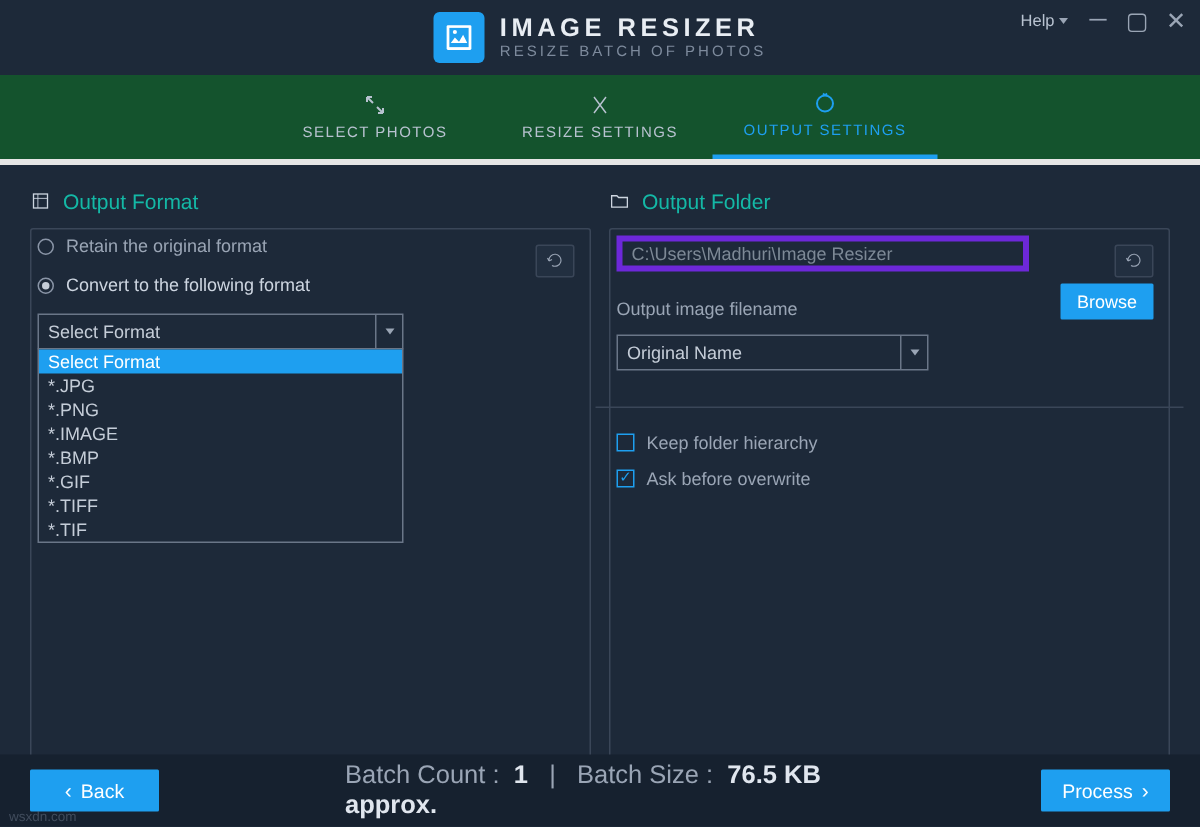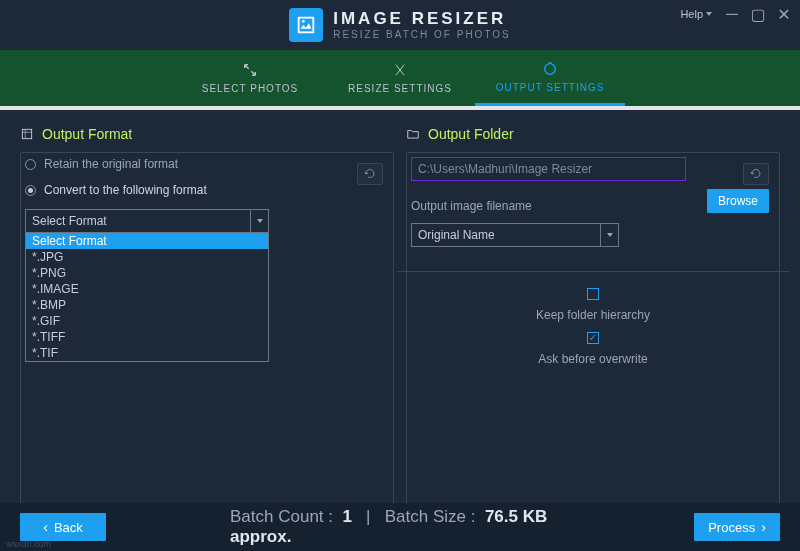--- a/index.html
+++ b/index.html
@@ -20,47 +20,47 @@
     
     .tabs { height: 60px; display: flex; justify-content: center; background: #14532d; border-bottom: 4px solid #e5e5e5; }
     .tab { width: 150px; display: flex; flex-direction: column; align-items: center; justify-content: center; gap: 5px; cursor: pointer; font-size: 10px; letter-spacing: 1px; color: #b8c2d0; position: relative; }
     .tab.active { border-bottom: 3px solid #1e9ff0; color: #1e9ff0; }
     .tab.active svg { stroke: #1e9ff0; fill: #1e9ff0; }
     .tab svg { width: 16px; height: 16px; stroke: #b8c2d0; fill: #b8c2d0; }
 
     
     .main { display: flex; padding: 12px 20px 0 20px; gap: 12px; height: 400px; }
     .panel-col { flex: 1; display: flex; flex-direction: column; }
-    .panel-head { display: flex; align-items: center; gap: 8px; font-size: 14px; color: #bef264; padding: 4px 0 10px 0; }
+    .panel-head { display: flex; align-items: center; gap: 8px; font-size: 14px; color: #14b8a6; padding: 4px 0 10px 0; }
     .panel-head svg { width: 14px; height: 14px; }
     .panel-body { flex: 1; border: 1px solid #3a4658; border-radius: 2px; padding: 4px; position: relative; }
 
     .reset-btn { position: absolute; top: 10px; right: 10px; width: 26px; height: 22px; border: 1px solid #3a4658; border-radius: 2px; display: flex; align-items: center; justify-content: center; cursor: pointer; background: #222f40; }
     .reset-btn svg { width: 12px; height: 12px; stroke: #9aa5b5; fill: none; stroke-width: 1.5; }
 
     .radio-row { display: flex; align-items: center; gap: 8px; font-size: 12px; margin-bottom: 12px; color: #9aa5b5; cursor: pointer; }
     .radio { width: 11px; height: 11px; border: 1px solid #8a95a7; border-radius: 50%; display: flex; align-items: center; justify-content: center; }
     .radio.checked::after { content: ''; width: 5px; height: 5px; background: #c5cdd8; border-radius: 50%; }
     .radio-row.sel { color: #cdd5e0; }
 
     .select-box { width: 244px; height: 24px; border: 1px solid #6a7688; background: #1d2939; display: flex; align-items: center; padding: 0 6px; font-size: 12px; cursor: pointer; position: relative; }
     .select-arrow { position: absolute; right: 0; top: 0; width: 18px; height: 100%; border-left: 1px solid #6a7688; display: flex; align-items: center; justify-content: center; }
     .select-arrow::after { content: ''; width: 0; height: 0; border-left: 3px solid transparent; border-right: 3px solid transparent; border-top: 4px solid #9aa5b5; }
 
     .dropdown { position: absolute; top: 100%; left: -1px; width: calc(100% + 2px); border: 1px solid #6a7688; background: #1d2939; z-index: 10; }
     .dropdown .opt { padding: 1px 6px; font-size: 12px; color: #c5cdd8; cursor: pointer; }
     .dropdown .opt.hl { background: #1e9ff0; color: #fff; }
 
     .field-label { font-size: 12px; color: #9aa5b5; margin-bottom: 10px; }
-    .text-input { width: 275px; height: 24px; border: 1px solid #6d28d9; background: #1d2939; color: #7d8996; font-size: 12px; padding: 0 6px; display: flex; align-items: center; }
+    .text-input { width: 275px; height: 24px; border: 4px solid #6d28d9; background: #1d2939; color: #7d8996; font-size: 12px; padding: 0 6px; display: flex; align-items: center; }
     .browse-btn { position: absolute; left: 300px; top: 36px; width: 62px; height: 24px; background: #1e9ff0; color: #fff; font-size: 12px; display: flex; align-items: center; justify-content: center; cursor: pointer; border-radius: 1px; }
 
     .divider { height: 1px; background: #3a4658; margin: 24px -14px 16px -14px; }
 
-    .checkbox-row { display: flex; align-items: center; gap: 8px; font-size: 12px; color: #9aa5b5; margin-bottom: 10px; cursor: pointer; flex-direction: column; }
+    .checkbox-row { display: flex; align-items: center; gap: 8px; font-size: 12px; color: #9aa5b5; margin-bottom: 10px; cursor: pointer; }
     .checkbox { width: 12px; height: 12px; border: 1px solid #1e9ff0; display: flex; align-items: center; justify-content: center; }
     .checkbox.checked::after { content: '✓'; color: #1e9ff0; font-size: 10px; line-height: 1; }
 
     
     .footer { position: absolute; bottom: 0; left: 0; right: 0; height: 48px; background: #16212f; display: flex; align-items: center; padding: 0 20px; justify-content: space-between; }
     .footer-btn { width: 86px; height: 28px; background: #1e9ff0; color: #fff; font-size: 13px; display: flex; align-items: center; justify-content: center; gap: 6px; cursor: pointer; border-radius: 1px; }
     .footer-btn .arr { font-size: 14px; }
     .footer-center { font-size: 17px; color: #9aa5b5; position: absolute; left: 50%; transform: translateX(-50%); margin-left: 20px; }
     .footer-center b { color: #e0e6ee; font-weight: 600; }
     .watermark { position: absolute; bottom: 2px; left: 6px; font-size: 9px; color: #6a7688; opacity: 0.5; }

